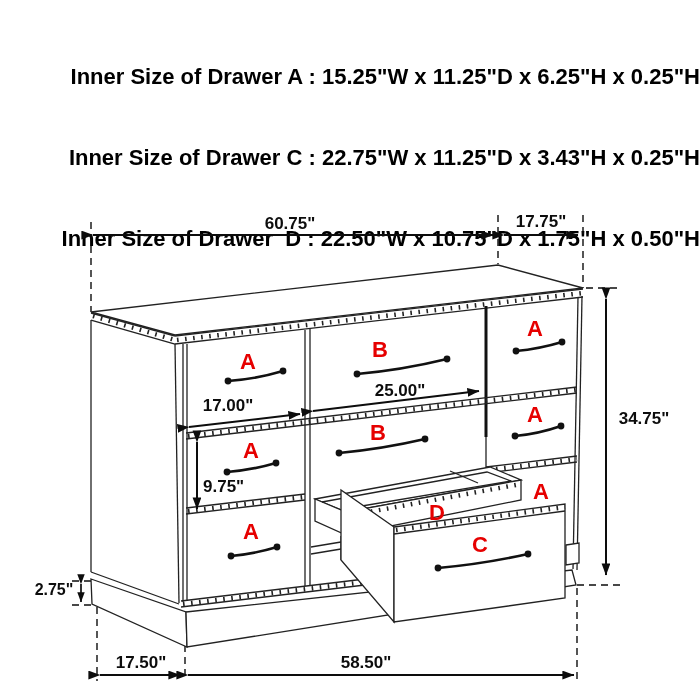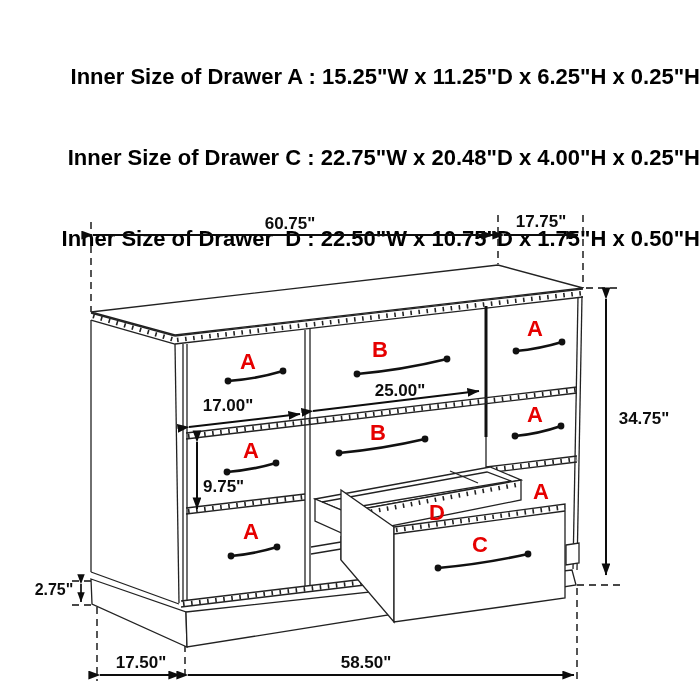--- a/index.html
+++ b/index.html
@@ -22,21 +22,21 @@
   .handle-bar{stroke:#111;stroke-width:2.6;fill:none;stroke-linecap:round;}
   .knob{fill:#111;}
 </style>
 </head>
 <body>
 
 <div class="stage">
 
   <div class="spec-header">
     <div>Inner Size of Drawer A : 15.25"W x 11.25"D x 6.25"H x 0.25"H</div>
-    <div>Inner Size of Drawer C : 22.75"W x 20.48"D x 4.00"H x 0.25"H</div>
+    <div>Inner Size of Drawer C : 22.75"W x 11.25"D x 3.43"H x 0.25"H</div>
     <div>Inner Size of Drawer  D : 22.50"W x 10.75"D x 1.75"H x 0.50"H</div>
   </div>
 
   <svg width="700" height="700" viewBox="0 0 700 700">
     <defs>
       <marker id="ah" markerWidth="8" markerHeight="6" refX="5.8" refY="2.2" orient="auto" markerUnits="strokeWidth">
         <path d="M0,0 L6,2.2 L0,4.4 Z" fill="#0d0d0d"></path>
       </marker>
     </defs>
 

